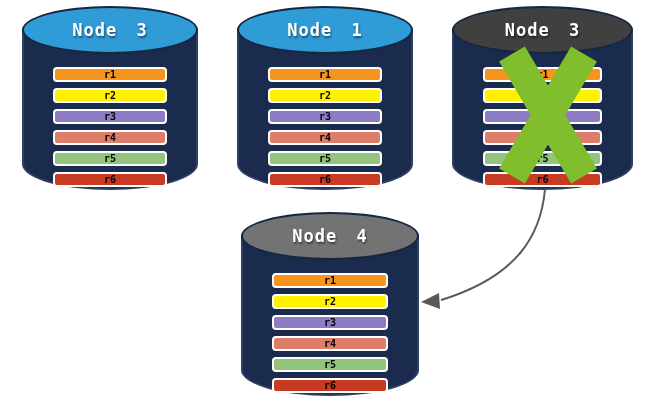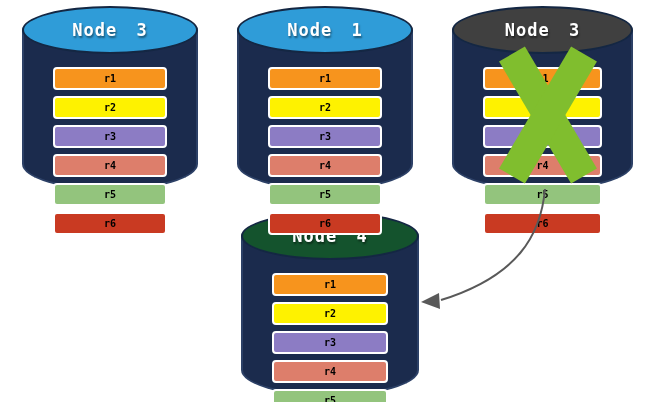--- a/index.html
+++ b/index.html
@@ -31,21 +31,21 @@
     color:#ffffff;font-weight:bold;font-size:17px;
     letter-spacing:1px;word-spacing:8px;
     text-shadow:1px 2px 2px rgba(0,0,0,0.45);
     white-space:nowrap;
   }
   .rows{
     position:absolute;left:31px;right:31px;top:61px;
     display:flex;flex-direction:column;gap:6px;z-index:3;
   }
   .row{
-    height:23px;box-sizing:border-box;
+    height:15px;box-sizing:border-box;
     border:2px solid #ffffff;border-radius:4px;
     display:flex;align-items:center;justify-content:center;
   }
   .row-label{
     font-weight:bold;font-size:10px;line-height:8px;color:#000000;
   }
   .fail-x{
     position:absolute;left:48px;top:40px;width:96px;height:138px;
     overflow:visible;z-index:4;
   }
@@ -139,21 +139,21 @@
         </div>
     </div>
     <svg class="fail-x" viewBox="0 0 96 138">
       <line x1="12" y1="8" x2="84" y2="130" stroke-width="30" stroke-linecap="butt" stroke="#80BE2E"></line>
       <line x1="84" y1="8" x2="12" y2="130" stroke-width="30" stroke-linecap="butt" stroke="#80BE2E"></line>
     </svg>
   </div>
 
   <div class="node n4">
     <div class="cyl-body" style="background: rgb(27, 43, 77);"></div>
-    <div class="cyl-top" style="background: #14532d;">
+    <div class="cyl-top" style="background: #737373;">
       <span class="node-title">Node 4</span>
     </div>
     <div class="rows">
       <div class="row" style="background: rgb(247, 148, 29);">
           <span class="row-label">r1</span>
         </div>
       <div class="row" style="background: rgb(254, 242, 0);">
           <span class="row-label">r2</span>
         </div>
       <div class="row" style="background: rgb(140, 124, 196);">

